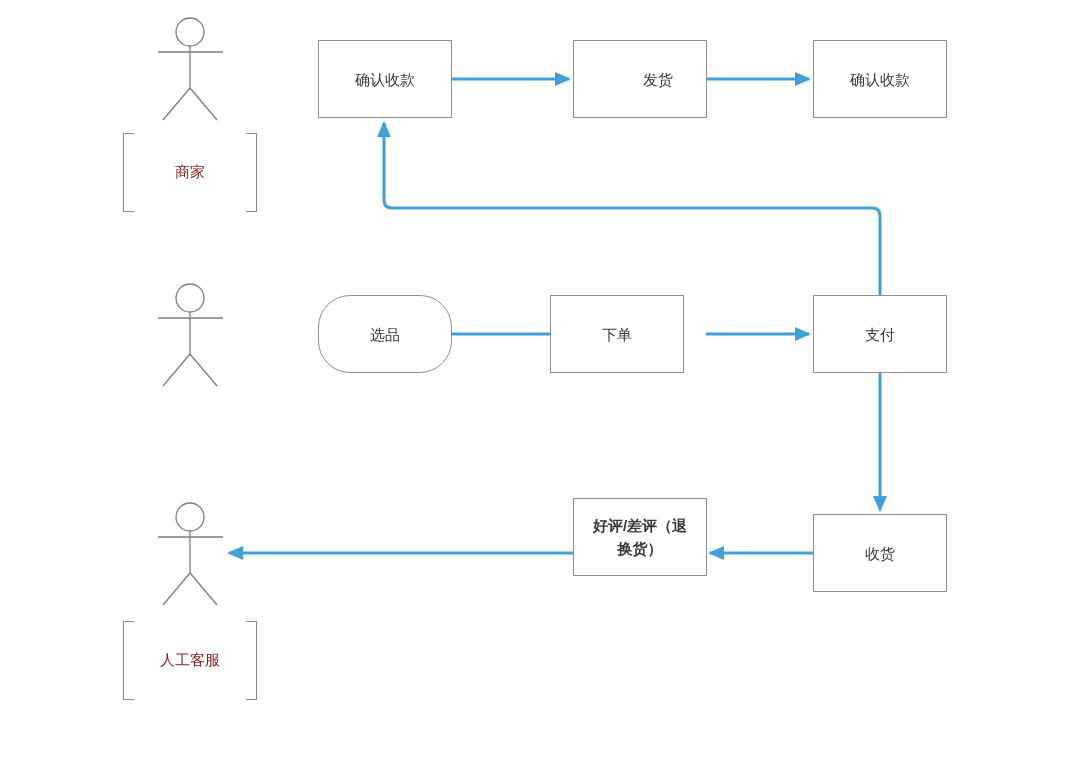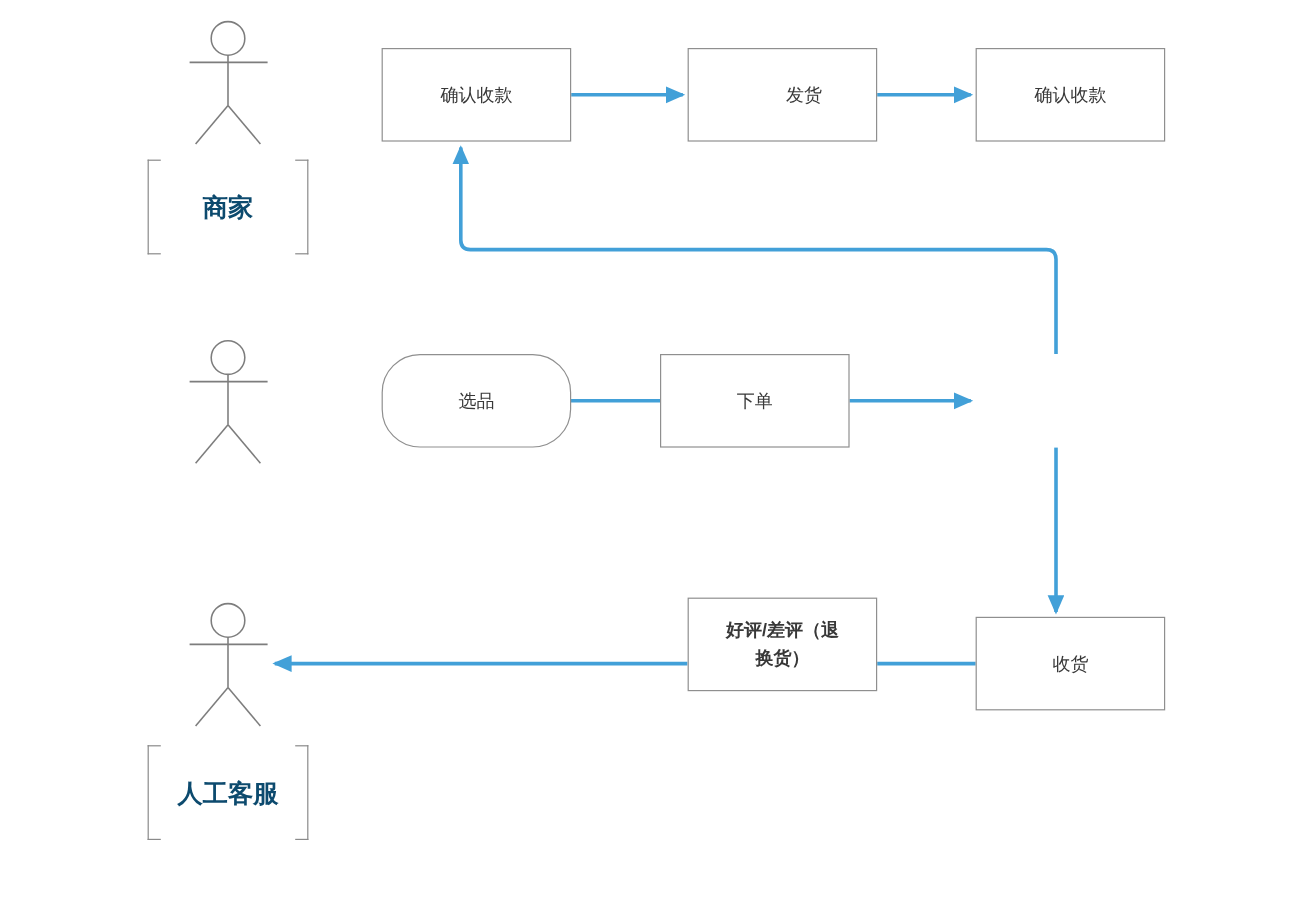--- a/index.html
+++ b/index.html
@@ -17,21 +17,21 @@
   }
   .layer {
     position: absolute;
     left: 0;
     top: 0;
     width: 1080px;
     height: 761px;
   }
   .node {
     position: absolute;
-    width: 158px;
+    width: 134px;
     height: 78px;
     background: #ffffff;
     border: 1.5px solid #8f8f8f;
     display: flex;
     align-items: center;
     justify-content: center;
     box-sizing: border-box;
     z-index: 2;
   }
   .node .label {
@@ -66,24 +66,23 @@
     border-top: 1.5px solid #8a8a8a;
     border-bottom: 1.5px solid #8a8a8a;
   }
   .actor-bracket .tick-right {
     right: 0;
     border-right: 1.5px solid #8a8a8a;
     border-top: 1.5px solid #8a8a8a;
     border-bottom: 1.5px solid #8a8a8a;
   }
   .actor-bracket .label {
-    font-size: 21px;
-    color: #0c4a6e;
+    font-size: 15px;
+    color: #7f1d1d;
     text-align: center;
-    font-weight: bold;
   }
   
   #node-confirm-payment { left: 318px; top: 40px; }
   #node-ship            { left: 573px; top: 40px; padding-left: 36px; }
   #node-deal-end        { left: 813px; top: 40px; }
   #node-select          { left: 318px; top: 295px; border-radius: 32px; }
   #node-order           { left: 550px; top: 295px; }
   #node-pay             { left: 813px; top: 295px; }
   #node-review          { left: 573px; top: 498px; font-weight: bold; }
   #node-receive         { left: 813px; top: 514px; }
@@ -146,20 +145,23 @@
   </div>
   <div class="node" id="node-deal-end">
     <span class="label">确认收款</span>
   </div>
   <div class="node" id="node-select">
     <span class="label">选品</span>
   </div>
   <div class="node" id="node-order">
     <span class="label">下单</span>
   </div>
+  <div class="node" id="node-pay">
+    <span class="label">支付</span>
+  </div>
   <div class="node" id="node-review">
     <span class="label">好评/差评（退
 换货）</span>
   </div>
   <div class="node" id="node-receive">
     <span class="label">收货</span>
   </div>
 
   <div class="actor-bracket" id="bracket-merchant">
     <div class="tick-left"></div>

